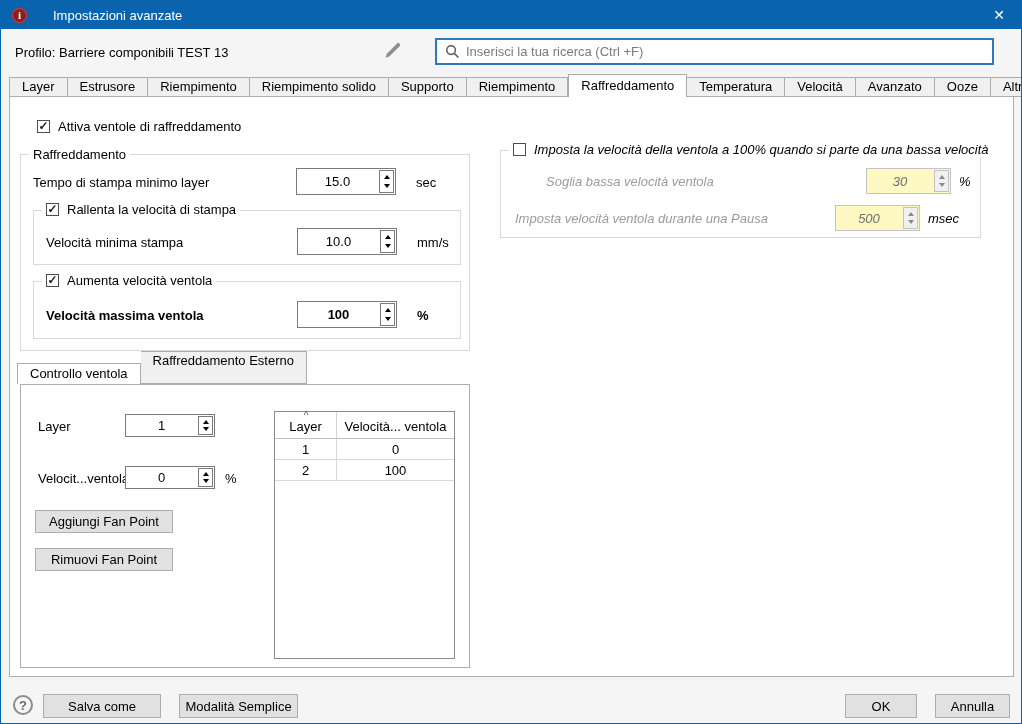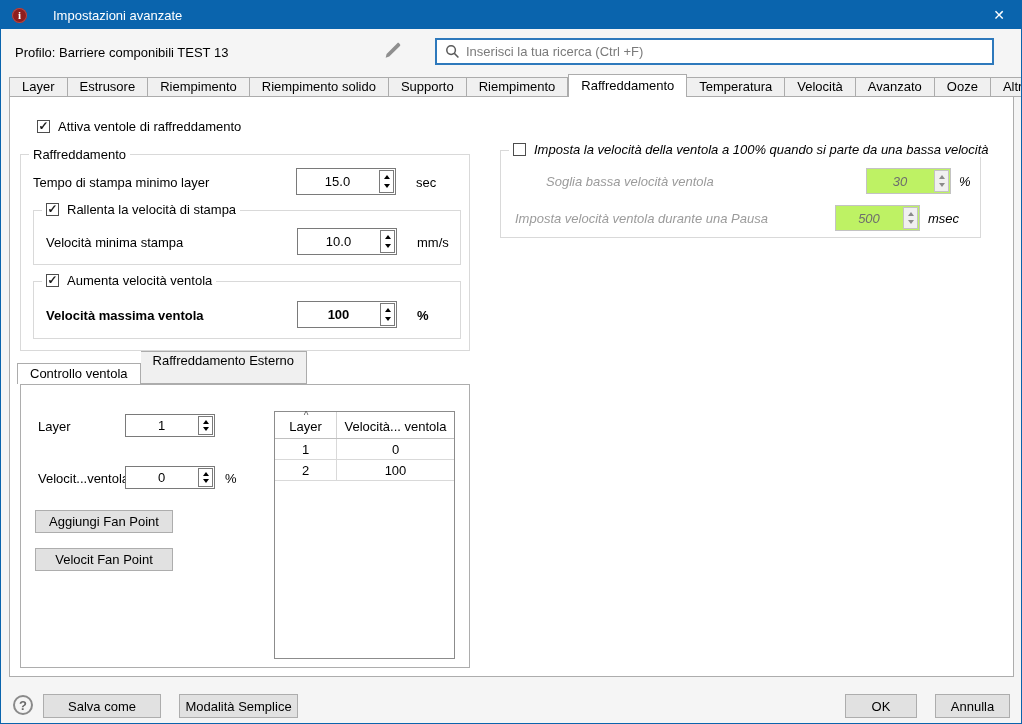--- a/index.html
+++ b/index.html
@@ -53,21 +53,21 @@
   .row .unit{position:absolute;top:50%;transform:translateY(-50%);}
   .lbl.disabled,.unit.disabled{color:#9b9b9b;}
   
   .spin{position:absolute;top:0;bottom:0;border:1px solid #7a7a7a;background:#fff;display:flex;}
   .spin-value{flex:1;display:flex;align-items:center;justify-content:center;font-size:13px;}
   .spin-btns{border:1px solid #7a7a7a;margin:1px;width:15px;display:flex;flex-direction:column;
     align-items:center;justify-content:space-evenly;background:#fff;}
   .arr{display:block;width:0;height:0;}
   .arr.up{border-left:3px solid transparent;border-right:3px solid transparent;border-bottom:4px solid #000;}
   .arr.dn{border-left:3px solid transparent;border-right:3px solid transparent;border-top:4px solid #000;}
-  .spin.disabled{background:#bef264;border-color:#c3c3c3;}
+  .spin.disabled{background:#fef9c3;border-color:#c3c3c3;}
   .spin.disabled .spin-value{color:#6d6d6d;}
   .spin.disabled .spin-btns{border-color:#c3c3c3;background:#f0f0f0;}
   .spin.disabled .arr.up{border-bottom-color:#8a8a8a;}
   .spin.disabled .arr.dn{border-top-color:#8a8a8a;}
   
   .tabs.inner-tabs{left:7px;top:266px;height:21px;}
   .inner-tabs .tab{height:33px;line-height:17px;}
   .inner-tabs .tab.active{height:21px;line-height:19px;}
   .panel{position:absolute;border:1px solid #adadad;background:#fff;}
   .btn{position:absolute;background:#e1e1e1;border:1px solid #adadad;display:flex;
@@ -250,21 +250,21 @@
           <span class="spin-value">0</span>
           <span class="spin-btns">
               <i class="arr up"></i>
               <i class="arr dn"></i>
             </span>
         </div>
         <span class="unit" style="left:187px;">%</span>
       </div>
 
       <div class="btn" style="left:14px;top:125px;width:138px;height:23px;">Aggiungi Fan Point</div>
-      <div class="btn" style="left:14px;top:163px;width:138px;height:23px;">Velocit Fan Point</div>
+      <div class="btn" style="left:14px;top:163px;width:138px;height:23px;">Rimuovi Fan Point</div>
 
       <div class="fantable" style="left:253px;top:26px;width:181px;height:248px;">
         <div class="thead">
           <span class="sort">^</span>
           <div class="th c1">
               <span>Layer</span>
             </div>
           <div class="th c2">
               <span>Velocità... ventola</span>
             </div>

